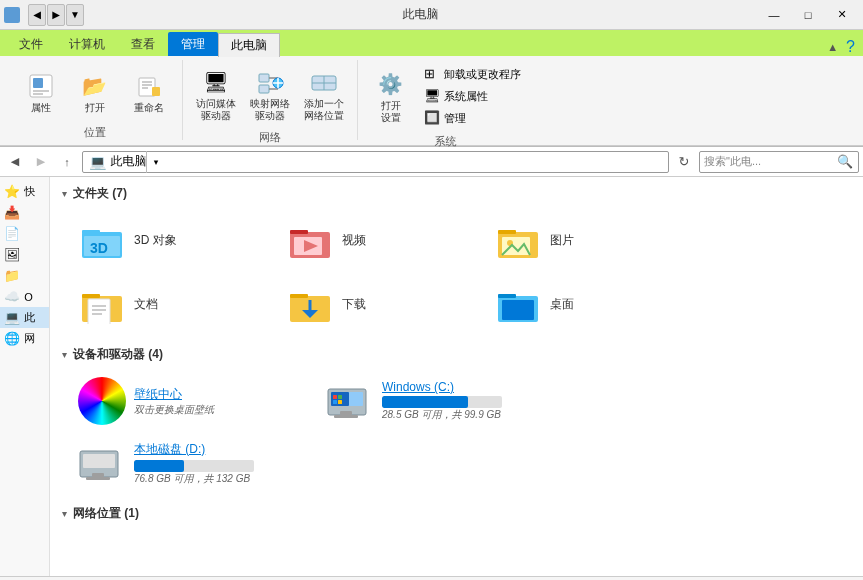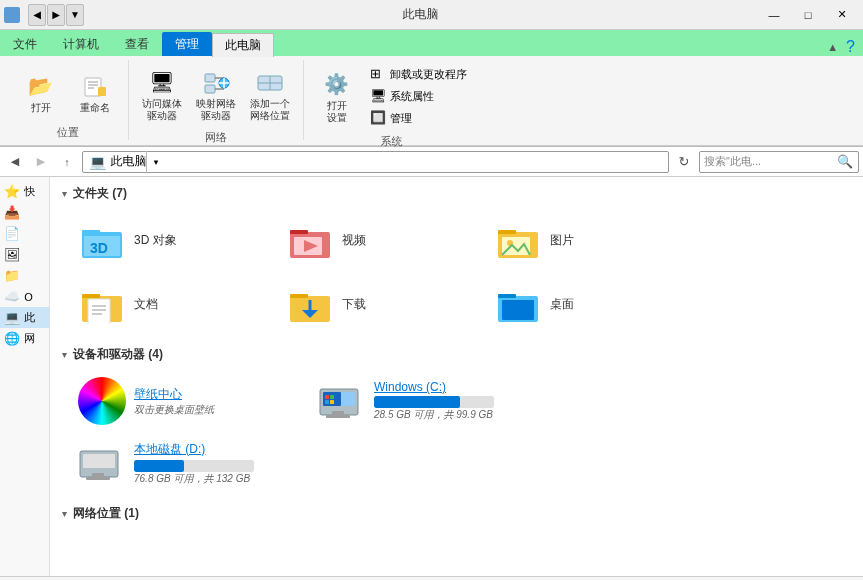--- a/index.html
+++ b/index.html
@@ -62,22 +62,22 @@
 
     
     .ribbon {
       background: #f5f5f5;
       border-bottom: 1px solid #bbb;
     }
     .ribbon-tabs {
       display: flex;
       height: 26px;
       align-items: flex-end;
-      padding-left: 0;
-      background: #86efac;
+      padding-left: 6px;
+      background: #bef264;
     }
     .ribbon-tab {
       padding: 4px 12px;
       font-size: 12px;
       color: #333;
       cursor: pointer;
       border: 1px solid transparent;
       border-bottom: none;
       height: 24px;
       display: flex; align-items: center;
@@ -374,20 +374,21 @@
       width: 36px; height: 48px;
       background: #eee;
       border: 1px solid #ccc;
       display: flex; align-items: center; justify-content: center;
       font-size: 10px; color: #999;
     }
 
     .devices-row {
       display: flex;
       flex-wrap: wrap;
+      gap: 8px;
       margin-bottom: 14px;
       padding-left: 10px;
     }
 
     .ribbon-tab-bar-right {
       margin-left: auto;
       display: flex;
       align-items: center;
       padding-right: 8px;
       font-size: 11px;
@@ -424,20 +425,31 @@
     <div class="ribbon-tab-bar-right">
       <span>▲</span>
       <span style="margin-left:8px;color:#0078d7;font-size:16px;">?</span>
     </div>
   </div>
 
   <div class="ribbon-content">
 
     <div class="ribbon-group">
       <div class="ribbon-group-items">
+        <div class="ribbon-btn">
+          <div class="ribbon-btn-icon">
+            <svg width="28" height="28" viewBox="0 0 28 28">
+              <rect x="3" y="3" width="22" height="22" rx="2" fill="white" stroke="#bbb"></rect>
+              <rect x="6" y="6" width="10" height="10" fill="#5b9bd5" rx="1"></rect>
+              <line x1="6" y1="19" x2="22" y2="19" stroke="#bbb" stroke-width="1.5"></line>
+              <line x1="6" y1="22" x2="16" y2="22" stroke="#bbb" stroke-width="1.5"></line>
+            </svg>
+          </div>
+          <div class="ribbon-btn-label">属性</div>
+        </div>
         <div class="ribbon-btn">
           <div class="ribbon-btn-icon">📂</div>
           <div class="ribbon-btn-label">打开</div>
         </div>
         <div class="ribbon-btn">
           <div class="ribbon-btn-icon">
             <svg width="28" height="28" viewBox="0 0 28 28">
               <rect x="4" y="6" width="16" height="18" rx="1" fill="white" stroke="#bbb"></rect>
               <line x1="7" y1="10" x2="17" y2="10" stroke="#bbb" stroke-width="1.5"></line>
               <line x1="7" y1="13" x2="17" y2="13" stroke="#bbb" stroke-width="1.5"></line>

